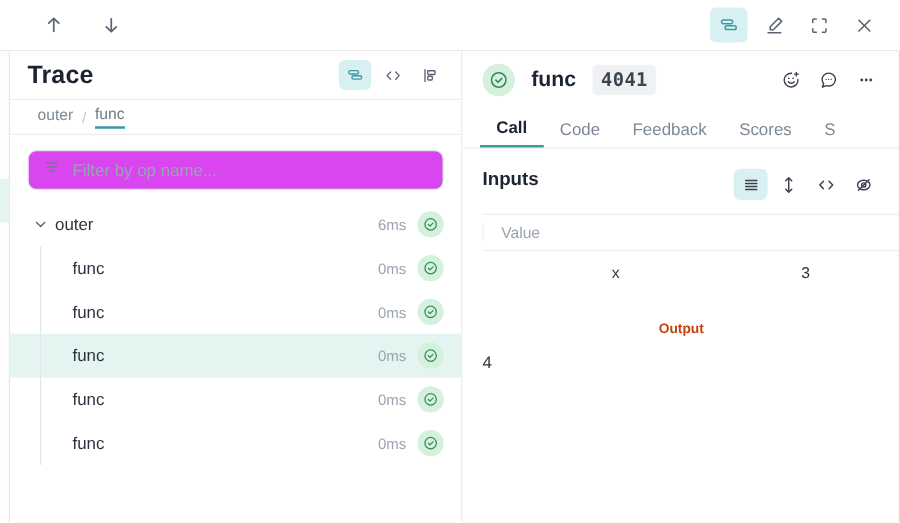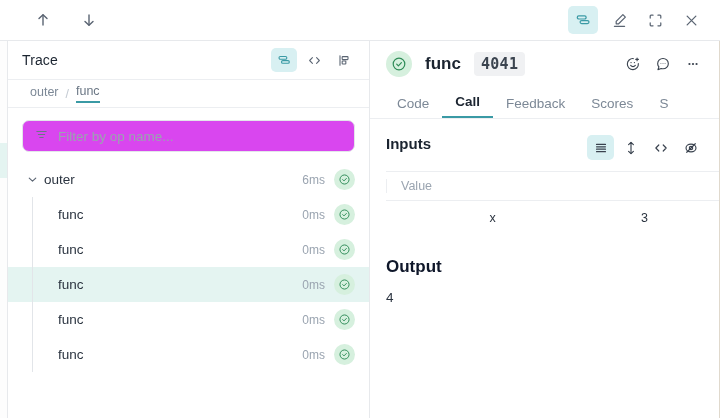--- a/index.html
+++ b/index.html
@@ -49,21 +49,21 @@
     display: flex; flex-direction: column;
     border-right: 1px solid #e7e9ec;
     background: #fff; min-height: 0;
   }
   .trace-head {
     height: 39px; min-height: 39px;
     display: flex; align-items: center;
     padding: 0 12px 0 14px;
     border-bottom: 1px solid #eceef1;
   }
-  .trace-title { font-size: 14px; font-weight: normal; color: #1b2430; letter-spacing: .1px; }
+  .trace-title { font-size: 20px; font-weight: bold; color: #1b2430; letter-spacing: .1px; }
   .trace-head-icons { margin-left: auto; display: flex; align-items: center; gap: 4px; }
   .trace-head-icons .icon-btn { width: 26px; height: 24px; }
 
   .breadcrumb {
     height: 28px; min-height: 28px;
     display: flex; align-items: center; gap: 7px;
     padding: 0 14px 0 22px;
     border-bottom: 1px solid #eceef1;
     font-size: 12.5px; color: #7c8896;
   }
@@ -143,21 +143,21 @@
     display: flex; height: 30px; align-items: center;
     border-top: 1px solid #eceef1; border-bottom: 1px solid #eceef1;
     font-size: 12.5px; color: #9aa4b0;
   }
   .kv-head .col-path { width: 213px; padding-left: 14px; }
   .kv-head .col-value { flex: 1; padding-left: 14px; border-left: 1px solid #eceef1; }
   .kv-row { display: flex; height: 34px; align-items: center; font-size: 12.5px; color: #2b3440; }
   .kv-row .col-path { width: 213px; text-align: center; }
   .kv-row .col-value { flex: 1; text-align: center; padding-right: 36px; }
 
-  .output-title { font-size: 17px; font-weight: bold; color: #0f172a; }
+  .output-title { font-size: 11px; font-weight: bold; color: #c2410c; text-align: center; }
   .output-value { font-size: 13.5px; color: #2b3440; margin-top: 13px; }
 
   .detail-right-edge { position: absolute; right: 0; top: 0; bottom: 0; width: 1px; background: #e0d9cd; }
 </style>
 </head>
 <body>
 
 <div class="app">
 
   <div class="topbar">
@@ -369,22 +369,22 @@
             <svg width="16" height="16" viewBox="0 0 18 18" fill="currentColor">
                 <circle cx="5" cy="9" r="1.25"></circle>
                 <circle cx="9" cy="9" r="1.25"></circle>
                 <circle cx="13" cy="9" r="1.25"></circle>
               </svg>
           </span>
         </span>
       </div>
 
       <div class="tabs">
+        <div class="tab active">Call</div>
         <div class="tab">Code</div>
-        <div class="tab active">Call</div>
         <div class="tab">Feedback</div>
         <div class="tab">Scores</div>
         <div class="tab">S</div>
       </div>
 
       <div class="section">
         <div class="section-head">
           <span class="section-title">Inputs</span>
           <span class="section-icons">
             <span class="icon-btn active">

